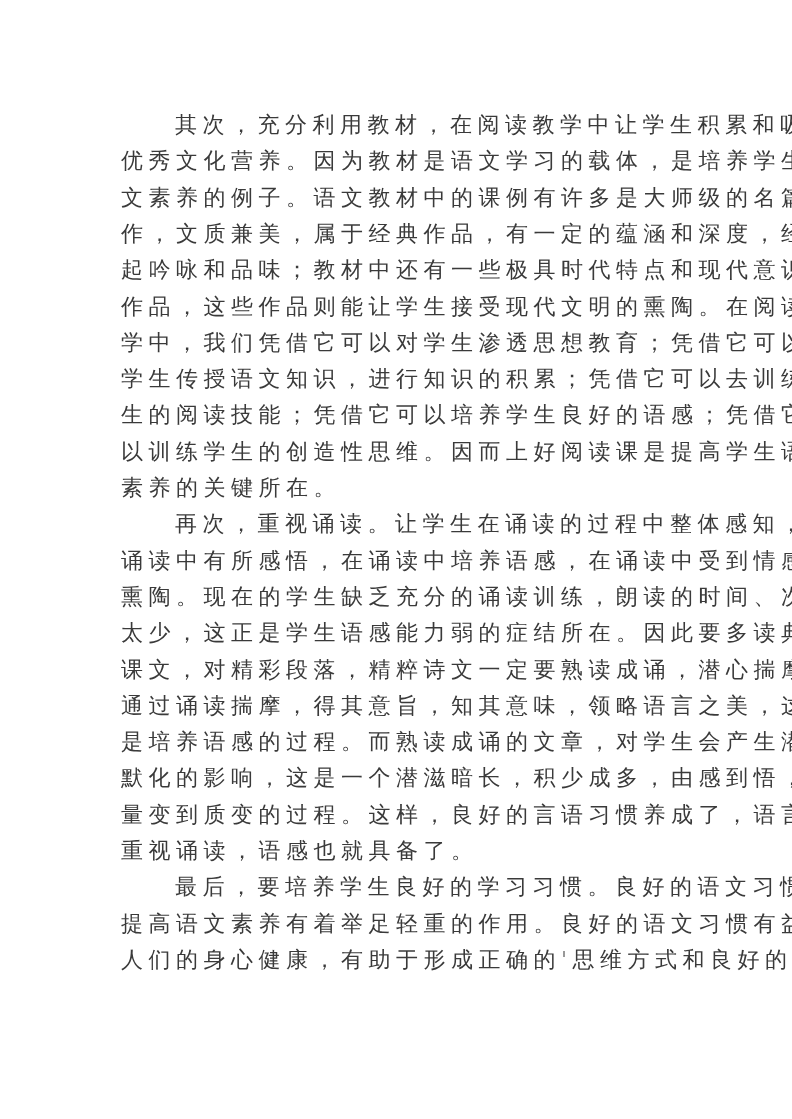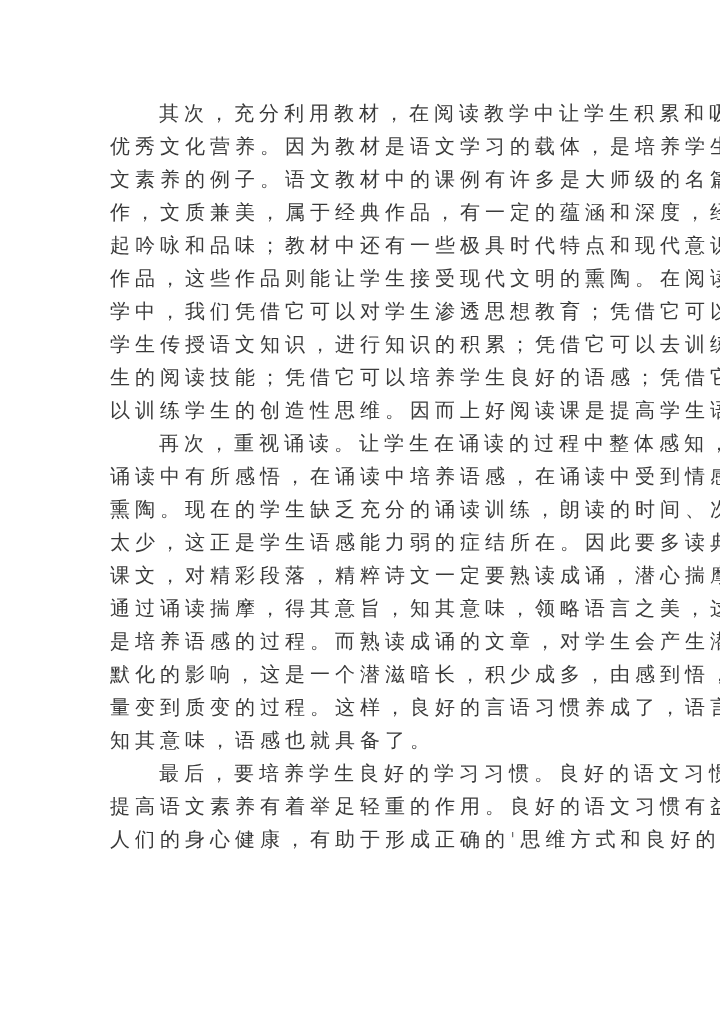--- a/index.html
+++ b/index.html
@@ -31,31 +31,32 @@
     <div class="line indent">其次，充分利用教材，在阅读教学中让学生积累和吸收</div>
     <div class="line">优秀文化营养。因为教材是语文学习的载体，是培养学生语</div>
     <div class="line">文素养的例子。语文教材中的课例有许多是大师级的名篇佳</div>
     <div class="line">作，文质兼美，属于经典作品，有一定的蕴涵和深度，经得</div>
     <div class="line">起吟咏和品味；教材中还有一些极具时代特点和现代意识的</div>
     <div class="line">作品，这些作品则能让学生接受现代文明的熏陶。在阅读教</div>
     <div class="line">学中，我们凭借它可以对学生渗透思想教育；凭借它可以向</div>
     <div class="line">学生传授语文知识，进行知识的积累；凭借它可以去训练学</div>
     <div class="line">生的阅读技能；凭借它可以培养学生良好的语感；凭借它可</div>
     <div class="line">以训练学生的创造性思维。因而上好阅读课是提高学生语文</div>
+    <div class="line">素养的关键所在。</div>
   </div>
   <div class="paragraph">
     <div class="line indent">再次，重视诵读。让学生在诵读的过程中整体感知，在</div>
     <div class="line">诵读中有所感悟，在诵读中培养语感，在诵读中受到情感的</div>
     <div class="line">熏陶。现在的学生缺乏充分的诵读训练，朗读的时间、次数</div>
     <div class="line">太少，这正是学生语感能力弱的症结所在。因此要多读典范</div>
     <div class="line">课文，对精彩段落，精粹诗文一定要熟读成诵，潜心揣摩。</div>
     <div class="line">通过诵读揣摩，得其意旨，知其意味，领略语言之美，这正</div>
     <div class="line">是培养语感的过程。而熟读成诵的文章，对学生会产生潜移</div>
     <div class="line">默化的影响，这是一个潜滋暗长，积少成多，由感到悟，从</div>
     <div class="line">量变到质变的过程。这样，良好的言语习惯养成了，语言修</div>
-    <div class="line">知其意味，语感也就具备了。</div>
+    <div class="line">重视诵读，语感也就具备了。</div>
   </div>
   <div class="paragraph">
     <div class="line indent">最后，要培养学生良好的学习习惯。良好的语文习惯对</div>
     <div class="line">提高语文素养有着举足轻重的作用。良好的语文习惯有益于</div>
     <div class="line">人们的身心健康，有助于形成正确的'思维方式和良好的思</div>
   </div>
 </div>
 
 </body></html>

